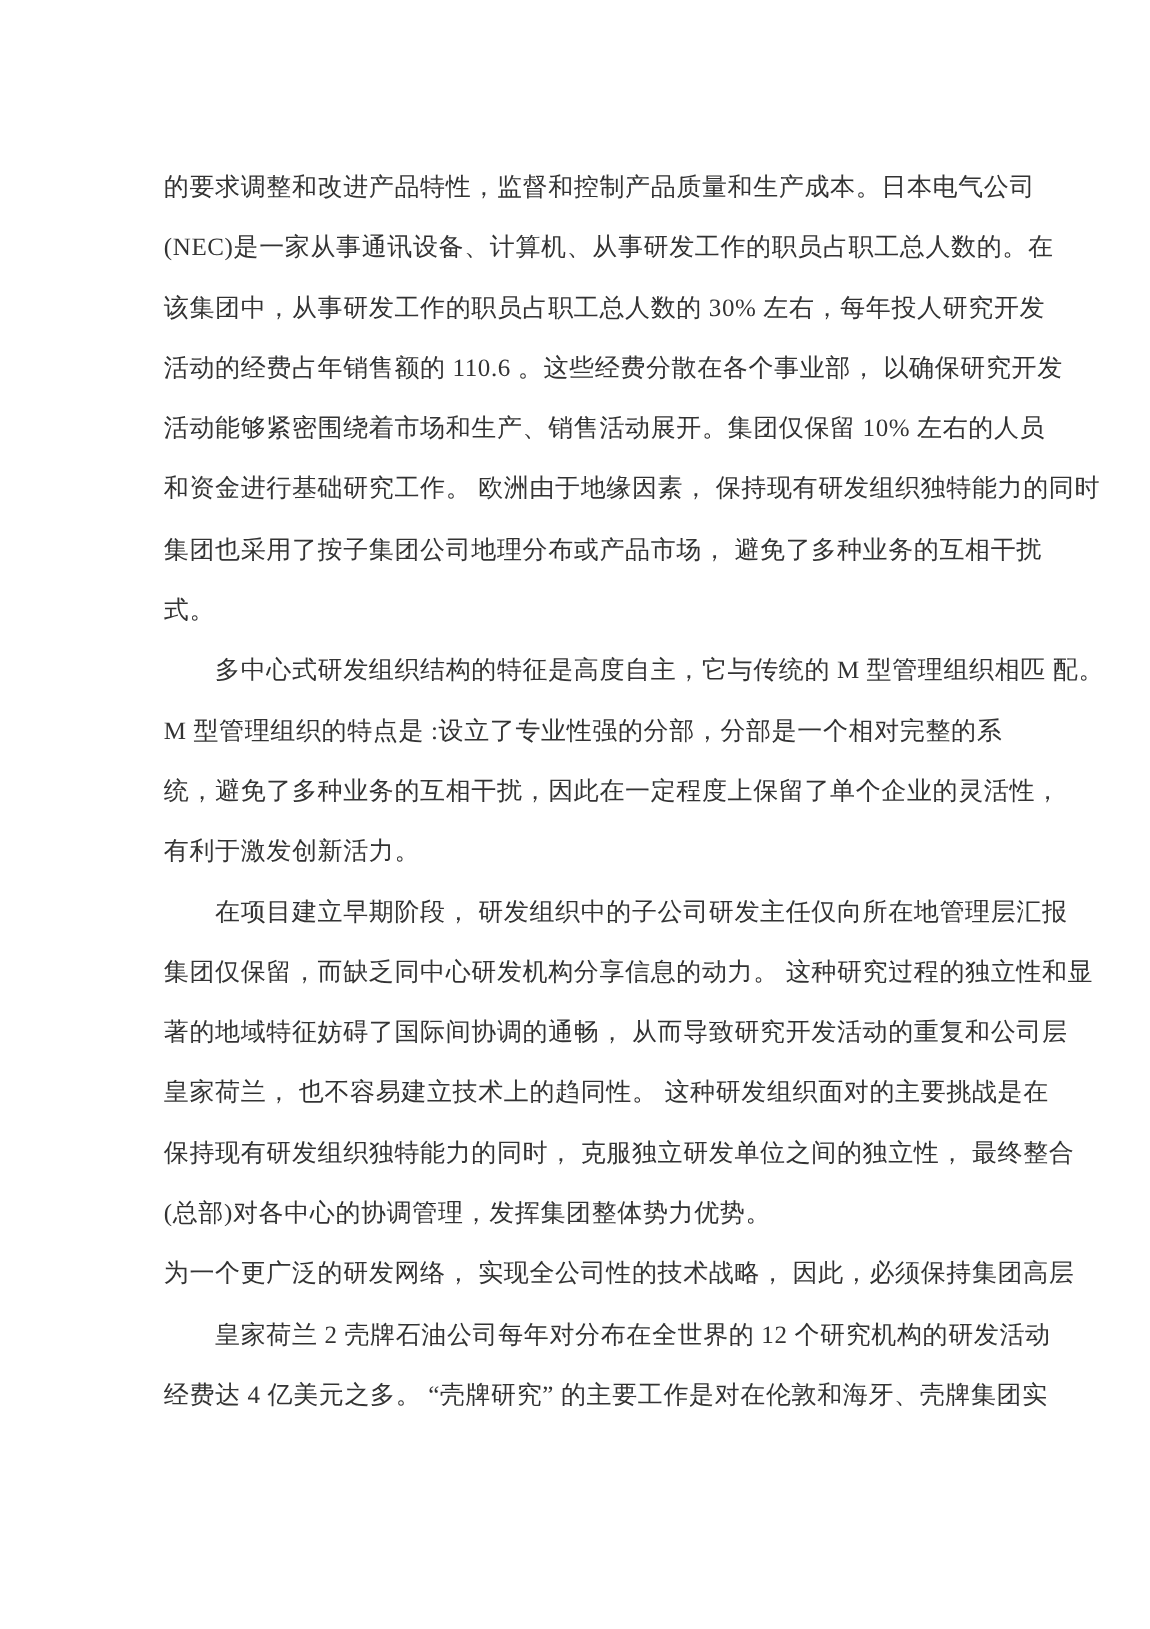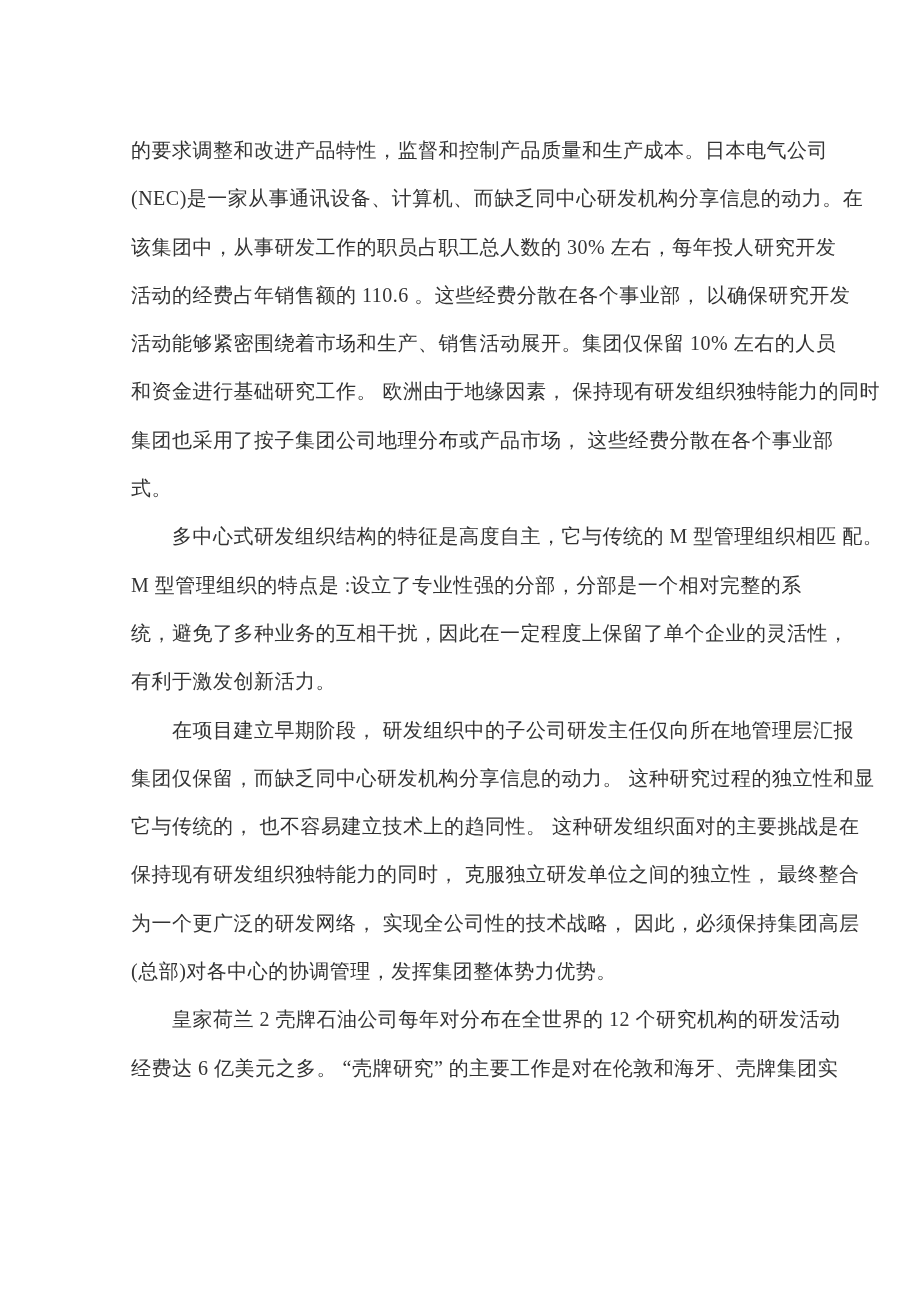--- a/index.html
+++ b/index.html
@@ -45,40 +45,41 @@
     text-indent: 41px;
   }
 </style>
 </head>
 <body>
 
 <div class="page">
   <div class="text-block" id="text-block" style="color: rgb(51, 51, 51);">
       <div class="paragraph">
         <div class="line">的要求调整和改进产品特性，监督和控制产品质量和生产成本。日本电气公司</div>
-        <div class="line">(NEC)是一家从事通讯设备、计算机、而缺乏同中心研发机构分享信息的动力。在</div>
+        <div class="line">(NEC)是一家从事通讯设备、计算机、从事研发工作的职员占职工总人数的。在</div>
         <div class="line">该集团中，从事研发工作的职员占职工总人数的 30% 左右，每年投人研究开发</div>
         <div class="line">活动的经费占年销售额的 110.6 。这些经费分散在各个事业部， 以确保研究开发</div>
         <div class="line">活动能够紧密围绕着市场和生产、销售活动展开。集团仅保留 10% 左右的人员</div>
         <div class="line">和资金进行基础研究工作。 欧洲由于地缘因素， 保持现有研发组织独特能力的同时</div>
-        <div class="line">集团也采用了按子集团公司地理分布或产品市场， 这些经费分散在各个事业部</div>
+        <div class="line">集团也采用了按子集团公司地理分布或产品市场， 避免了多种业务的互相干扰</div>
         <div class="line">式。</div>
       </div>
       <div class="paragraph">
         <div class="line indent">多中心式研发组织结构的特征是高度自主，它与传统的 M 型管理组织相匹 配。</div>
         <div class="line">M 型管理组织的特点是 :设立了专业性强的分部，分部是一个相对完整的系</div>
         <div class="line">统，避免了多种业务的互相干扰，因此在一定程度上保留了单个企业的灵活性，</div>
         <div class="line">有利于激发创新活力。</div>
       </div>
       <div class="paragraph">
         <div class="line indent">在项目建立早期阶段， 研发组织中的子公司研发主任仅向所在地管理层汇报</div>
         <div class="line">集团仅保留，而缺乏同中心研发机构分享信息的动力。 这种研究过程的独立性和显</div>
-        <div class="line">它与传统的， 也不容易建立技术上的趋同性。 这种研发组织面对的主要挑战是在</div>
+        <div class="line">著的地域特征妨碍了国际间协调的通畅， 从而导致研究开发活动的重复和公司层</div>
+        <div class="line">皇家荷兰， 也不容易建立技术上的趋同性。 这种研发组织面对的主要挑战是在</div>
         <div class="line">保持现有研发组织独特能力的同时， 克服独立研发单位之间的独立性， 最终整合</div>
+        <div class="line">(总部)对各中心的协调管理，发挥集团整体势力优势。</div>
         <div class="line">为一个更广泛的研发网络， 实现全公司性的技术战略， 因此，必须保持集团高层</div>
-        <div class="line">(总部)对各中心的协调管理，发挥集团整体势力优势。</div>
       </div>
       <div class="paragraph">
         <div class="line indent">皇家荷兰 2 壳牌石油公司每年对分布在全世界的 12 个研究机构的研发活动</div>
-        <div class="line">经费达 6 亿美元之多。 “壳牌研究” 的主要工作是对在伦敦和海牙、壳牌集团实</div>
+        <div class="line">经费达 4 亿美元之多。 “壳牌研究” 的主要工作是对在伦敦和海牙、壳牌集团实</div>
       </div>
     </div>
 </div>
 
 </body></html>

